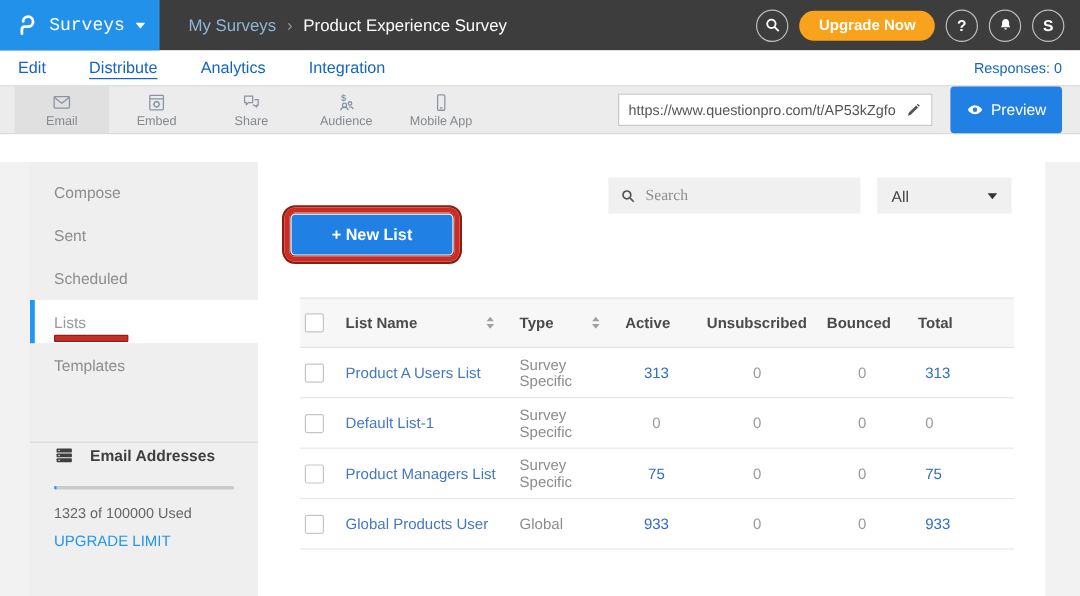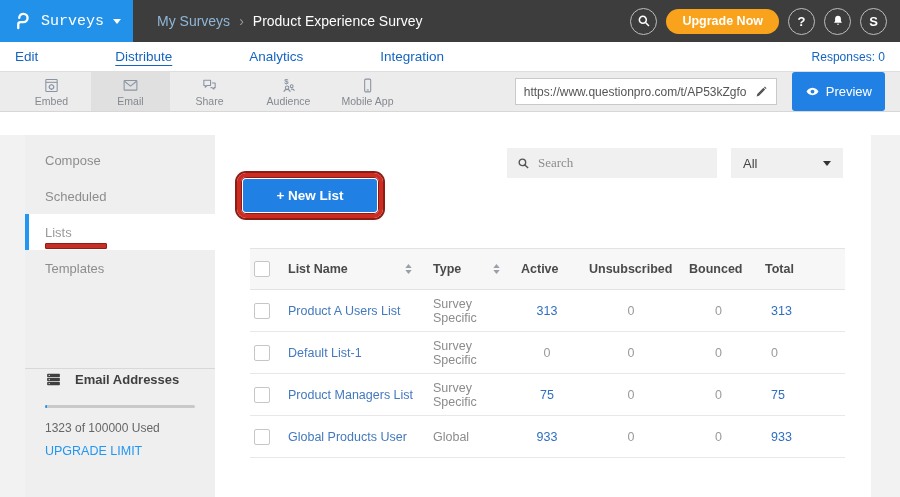--- a/index.html
+++ b/index.html
@@ -16,21 +16,21 @@
   .breadcrumb { margin-left:24px; display:flex; align-items:center; gap:9px; font-size:14px; white-space:nowrap; }
   .bc-parent { color:#8fb6d6; cursor:pointer; }
   .bc-sep { color:#9a9a9a; font-size:14px; }
   .bc-current { color:#fdfdfd; }
   .topbar-right { margin-left:auto; display:flex; align-items:center; gap:9px; padding-right:13px; }
   .circle-btn { width:27px; height:27px; border-radius:50%; border:1.5px solid #bdbdbd; background:transparent; color:#fff; display:flex; align-items:center; justify-content:center; font-size:13px; font-weight:bold; cursor:pointer; font-family:inherit; flex:none; }
   .circle-btn svg { width:14px; height:14px; }
   .upgrade-btn { background:#f9a21b; color:#fff; border:none; border-radius:13px; height:25px; padding:0 16px; font-size:12.5px; font-weight:bold; cursor:pointer; font-family:inherit; }
 
   
-  .subnav { height:29px; display:flex; align-items:center; padding:0 15px; background:#fff;gap:41px; }
+  .subnav { height:29px; display:flex; align-items:center; padding:0 15px; background:#fff; }
   .nav-tab { color:#1565c0; font-size:13.5px; font-weight:500; margin-right:36px; cursor:pointer; text-decoration:none; }
   .nav-tab.active { text-decoration:underline; text-underline-offset:4px; }
   .responses { margin-left:auto; color:#1565c0; font-size:12px; }
 
   
   .toolbar { height:41px; background:#ececec; border-top:1px solid #dedede; border-bottom:1px solid #d7d7d7; display:flex; align-items:stretch; padding-left:12px; }
   .tool { width:79px; display:flex; flex-direction:column; align-items:center; justify-content:center; gap:1px; color:#8a93a3; cursor:pointer; }
   .tool.active { background:#e0e0e0; }
   .tool svg { width:17px; height:17px; }
   .tool-label { font-size:10.5px; color:#84898f; }
@@ -134,36 +134,36 @@
 
   <nav class="subnav">
     <a class="nav-tab">Edit</a>
     <a class="nav-tab active">Distribute</a>
     <a class="nav-tab">Analytics</a>
     <a class="nav-tab">Integration</a>
     <span class="responses">Responses: 0</span>
   </nav>
 
   <div class="toolbar">
+    <div class="tool active">
+      <svg viewBox="0 0 24 24" fill="none" stroke="#8a93a3" stroke-width="1.5" stroke-linejoin="round">
+        <rect x="3" y="5" width="18" height="13.5" rx="1"></rect>
+          <path d="M3.5 6 12 12.8 20.5 6"></path>
+      </svg>
+      <span class="tool-label">Email</span>
+    </div>
     <div class="tool">
       <svg viewBox="0 0 24 24" fill="none" stroke="#8a93a3" stroke-width="1.5">
         <rect x="4" y="3.5" width="16" height="17" rx="1"></rect>
           <line x1="4" y1="7.5" x2="20" y2="7.5"></line>
         <circle cx="12" cy="14" r="3"></circle>
           <path d="M12 9.8v1.2M12 17v1.2M7.8 14H9M15 14h1.2"></path>
       </svg>
       <span class="tool-label">Embed</span>
     </div>
-    <div class="tool active">
-      <svg viewBox="0 0 24 24" fill="none" stroke="#8a93a3" stroke-width="1.5" stroke-linejoin="round">
-        <rect x="3" y="5" width="18" height="13.5" rx="1"></rect>
-          <path d="M3.5 6 12 12.8 20.5 6"></path>
-      </svg>
-      <span class="tool-label">Email</span>
-    </div>
     <div class="tool">
       <svg viewBox="0 0 24 24" fill="none" stroke="#8a93a3" stroke-width="1.5" stroke-linejoin="round">
         <path d="M4 4.5h9.5v7.5H8.5L6 14.5v-2.5H4z"></path>
           <path d="M15.5 8.5H20v6.5h-1.8v2.2L15.5 15h-2"></path>
       </svg>
       <span class="tool-label">Share</span>
     </div>
     <div class="tool">
       <svg viewBox="0 0 24 24" fill="none" stroke="#8a93a3" stroke-width="1.5">
         <text x="6" y="10" font-size="11" stroke="none" fill="#8a93a3" font-weight="bold">$</text>
@@ -197,20 +197,21 @@
     </button>
   </div>
 
   <div class="content-area">
     <div class="left-strip"></div>
     <div class="right-strip"></div>
 
     <aside class="sidebar">
       <div class="sb-menu">
         <div class="sb-item">Compose</div>
+        <div class="sb-item">Sent</div>
         <div class="sb-item">Scheduled</div>
         <div class="sb-item active">
           <span>Lists</span>
           <span class="red-underline"></span>
         </div>
         <div class="sb-item">Templates</div>
       </div>
       <div class="ea-block">
         <div class="ea-header">
           <svg viewBox="0 0 24 24" fill="#3f3f3f">

